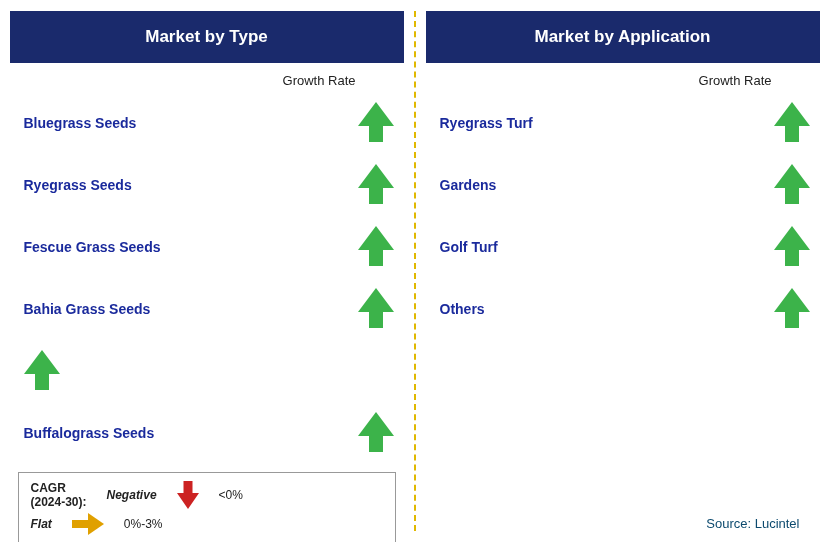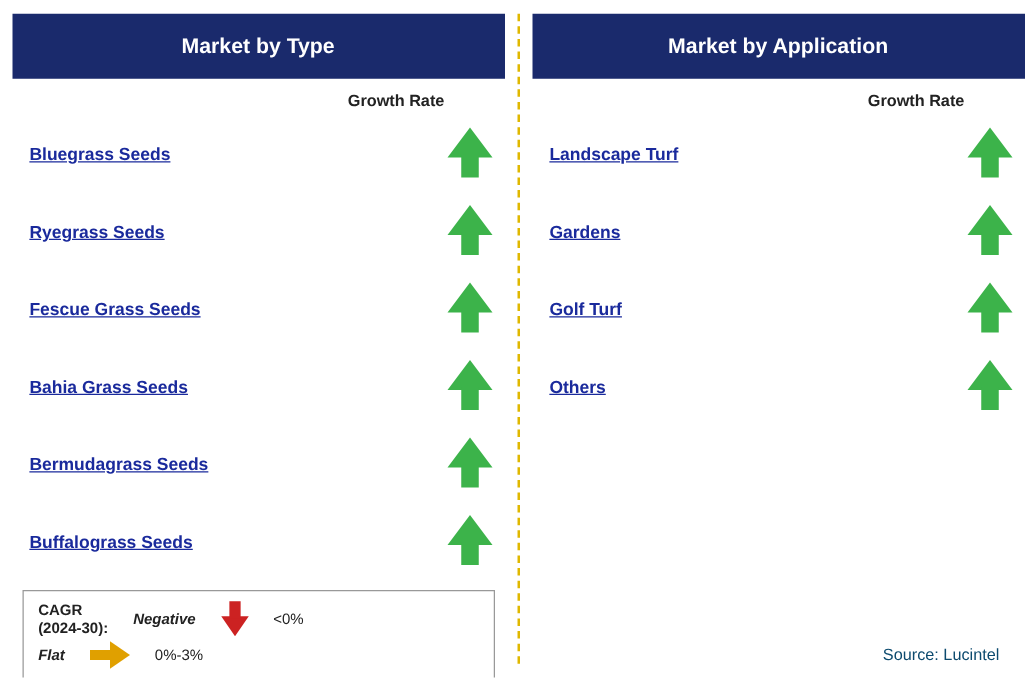--- a/index.html
+++ b/index.html
@@ -29,36 +29,35 @@
       color: #fff;
       text-align: center;
       font-size: 17px;
       font-weight: bold;
       padding: 16px 10px;
       margin-bottom: 10px;
     }
     .growth-rate-label {
       text-align: right;
       font-size: 13px;
-      font-weight: bold;
+      font-weight: normal;
       color: #222;
       padding-right: 48px;
       margin-bottom: 4px;
     }
     .item-row {
       display: flex;
       align-items: center;
       justify-content: space-between;
       padding: 10px 10px 10px 14px;
     }
     .item-label {
       font-size: 14px;
       font-weight: bold;
       color: #1a2a9c;
-      text-decoration: underline;
     }
     
     .arrow-green-up {
       display: inline-block;
       width: 36px;
       height: 42px;
       position: relative;
     }
     .arrow-green-up::before {
       content: '';
@@ -239,21 +238,20 @@
     </div>
     <div class="item-row">
       <span class="item-label">Fescue Grass Seeds</span>
       <span class="arrow-green-up"></span>
     </div>
     <div class="item-row">
       <span class="item-label">Bahia Grass Seeds</span>
       <span class="arrow-green-up"></span>
     </div>
     <div class="item-row">
-      <span class="item-label">Bermudagrass Seeds</span>
       <span class="arrow-green-up"></span>
     </div>
     <div class="item-row">
       <span class="item-label">Buffalograss Seeds</span>
       <span class="arrow-green-up"></span>
     </div>
 
     <div class="legend-box">
       <span class="legend-cagr">CAGR<br>(2024-30):</span>
       <div class="legend-item">
@@ -270,21 +268,21 @@
   </div>
 
   <div class="divider"></div>
 
   <div class="panel">
     <div class="right-panel-inner">
       <div class="panel-header">Market by Application</div>
       <div class="growth-rate-label">Growth Rate</div>
 
       <div class="item-row">
-        <span class="item-label">Landscape Turf</span>
+        <span class="item-label">Ryegrass Turf</span>
         <span class="arrow-green-up"></span>
       </div>
       <div class="item-row">
         <span class="item-label">Gardens</span>
         <span class="arrow-green-up"></span>
       </div>
       <div class="item-row">
         <span class="item-label">Golf Turf</span>
         <span class="arrow-green-up"></span>
       </div>

